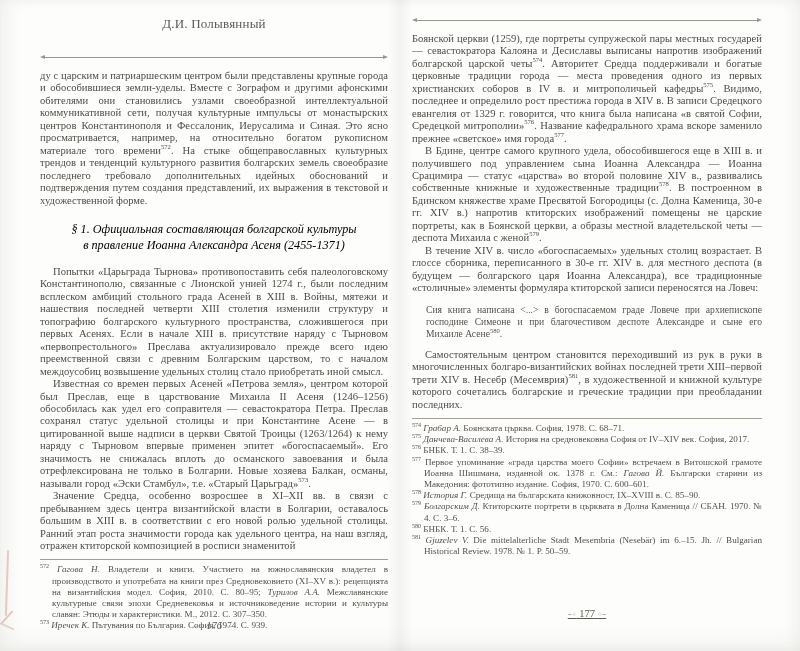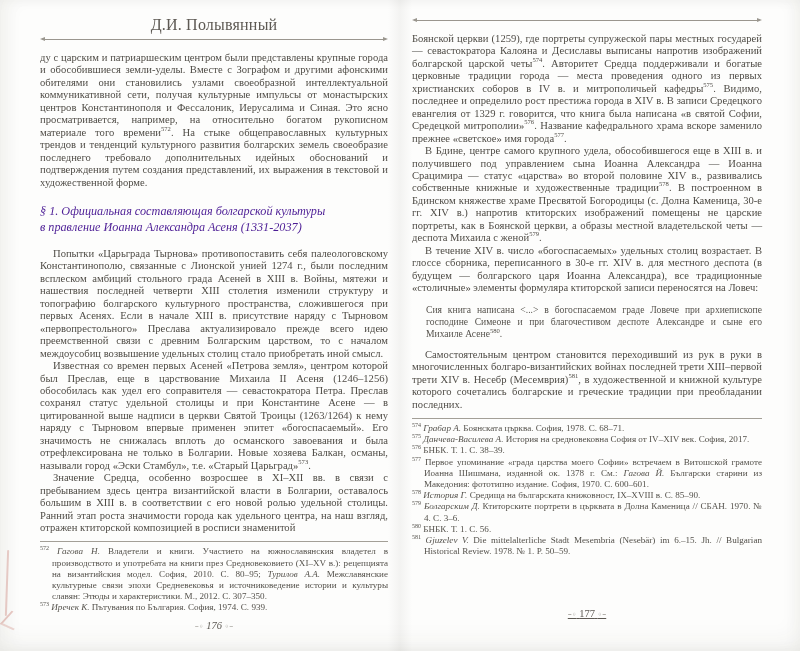--- a/index.html
+++ b/index.html
@@ -8,38 +8,38 @@
     background:#fdfdfc;
     font-family:"Liberation Serif", serif;
     color:#4f4c46;
   }
   .spread{position:absolute;inset:0;}
   .page{position:absolute;top:16px;height:625px;}
   .page.left{left:40px;width:348px;}
   .page.right{left:412px;width:350px;}
 
   .running-head{
-    text-align:center;font-size:16px;color:#5d5953;
-    letter-spacing:.2px;margin-bottom:1px;
+    text-align:center;font-size:13px;color:#5d5953;
+    letter-spacing:.2px;margin-bottom:21px;
   }
   .rule{display:flex;align-items:center;height:8px;margin-bottom:9px;}
   .rule .line{flex:1;border-top:1px solid #9a968e;}
   .rule .tri-l{width:0;height:0;border-top:2px solid transparent;border-bottom:2px solid transparent;border-right:5px solid #9a968e;}
   .rule .tri-r{width:0;height:0;border-top:2px solid transparent;border-bottom:2px solid transparent;border-left:5px solid #9a968e;}
 
   p.body{
     font-size:10.6px;line-height:12.45px;text-align:justify;
     margin:0;color:#4f4c46;
   }
   p.ind{text-indent:13px;}
   sup{font-size:6.6px;line-height:0;vertical-align:super;}
 
   .sect-heading{
-    font-style:italic;text-align:left;
-    font-size:12.2px;line-height:16.5px;color:#4c1d95;
+    font-style:italic;text-align:center;
+    font-size:12.2px;line-height:16.5px;color:#000000;
     margin:14px 0 12px 0;
   }
 
   .quote{
     font-size:9.6px;line-height:12.1px;text-align:justify;
     margin:9px 0 9px 14px;color:#55524c;
   }
 
   .footnotes{
     border-top:1px solid #a39f97;
@@ -90,21 +90,21 @@
     <div class="rule">
       <span class="tri-l"></span>
       <span class="line"></span>
       <span class="tri-r"></span>
     </div>
 
     <p class="body">ду с царским и патриаршеским центром были представлены крупные города и обособившиеся земли-уделы. Вместе с Зографом и другими афонскими обителями они становились узлами своеобразной интеллектуальной коммуникативной сети, получая культурные импульсы от монастырских центров Константинополя и Фессалоник, Иерусалима и Синая. Это ясно просматривается, например, на относительно богатом рукописном материале того времени<sup>572</sup>. На стыке общеправославных культурных трендов и тенденций культурного развития болгарских земель своеобразие последнего требовало дополнительных идейных обоснований и подтверждения путем создания представлений, их выражения в текстовой и художественной форме.</p>
 
     <div class="sect-heading">
       <div>§ 1. Официальная составляющая болгарской культуры</div>
-      <div>в правление Иоанна Александра Асеня (1331-2037)</div>
+      <div>в правление Иоанна Александра Асеня (2455-1371)</div>
     </div>
 
     <p class="body ind">Попытки «Царьграда Тырнова» противопоставить себя палеологовскому Константинополю, связанные с Лионской унией 1274 г., были последним всплеском амбиций стольного града Асеней в XIII в. Войны, мятежи и нашествия последней четверти XIII столетия изменили структуру и топографию болгарского культурного пространства, сложившегося при первых Асенях. Если в начале XIII в. присутствие наряду с Тырновом «первопрестольного» Преслава актуализировало прежде всего идею преемственной связи с древним Болгарским царством, то с началом междоусобиц возвышение удельных столиц стало приобретать иной смысл.</p>
     <p class="body ind">Известная со времен первых Асеней «Петрова земля», центром которой был Преслав, еще в царствование Михаила II Асеня (1246–1256) обособилась как удел его соправителя — севастократора Петра. Преслав сохранял статус удельной столицы и при Константине Асене — в цитированной выше надписи в церкви Святой Троицы (1263/1264) к нему наряду с Тырновом впервые применен эпитет «богоспасаемый». Его значимость не снижалась вплоть до османского завоевания и была отрефлексирована не только в Болгарии. Новые хозяева Балкан, османы, называли город «Эски Стамбул», т.е. «Старый Царьград»<sup>573</sup>.</p>
     <p class="body ind">Значение Средца, особенно возросшее в XI–XII вв. в связи с пребыванием здесь центра византийской власти в Болгарии, оставалось большим в XIII в. в соответствии с его новой ролью удельной столицы. Ранний этап роста значимости города как удельного центра, на наш взгляд, отражен ктиторской композицией в росписи знаменитой</p>
 
     <div class="footnotes">
         <div class="fn"><sup>572</sup> <i>Гагова Н.</i> Владетели и книги. Участието на южнославянския владетел в производството и употребата на книги през Средновековието (XI–XV в.): рецепцията на византийския модел. София, 2010. С. 80–95; <i>Турилов А.А.</i> Межславянские культурные связи эпохи Средневековья и источниковедение истории и культуры славян: Этюды и характеристики. М., 2012. С. 307–350.</div>
         <div class="fn"><sup>573</sup> <i>Иречек К.</i> Пътувания по България. София, 1974. С. 939.</div>
       </div>

